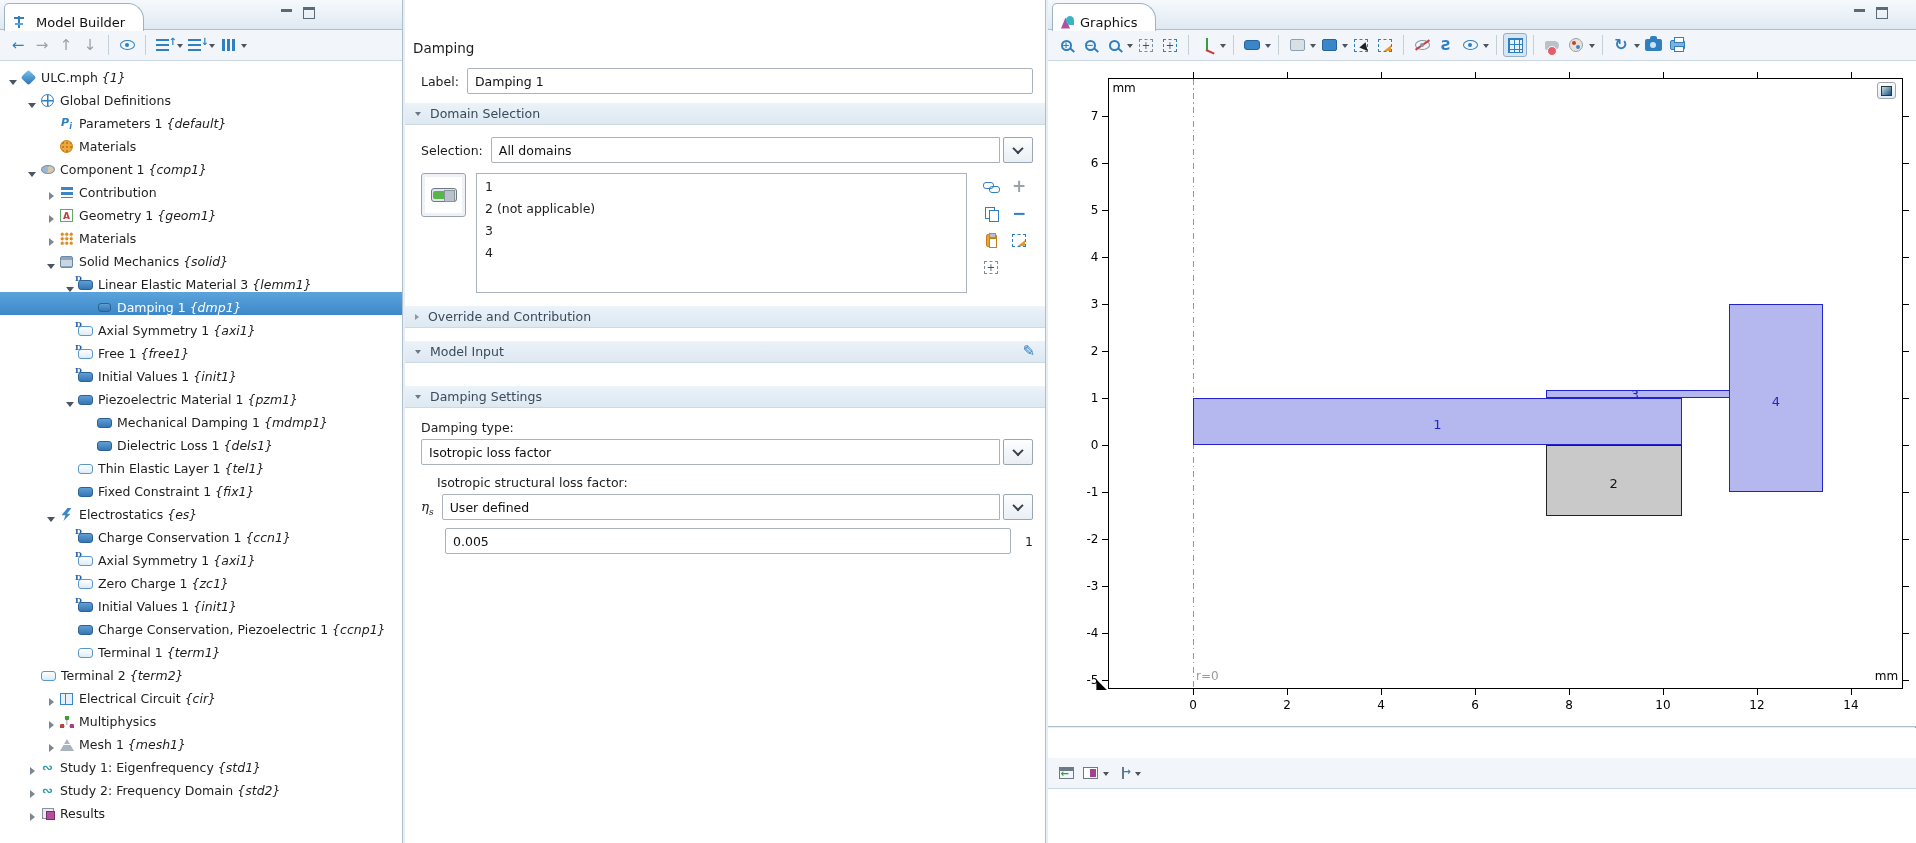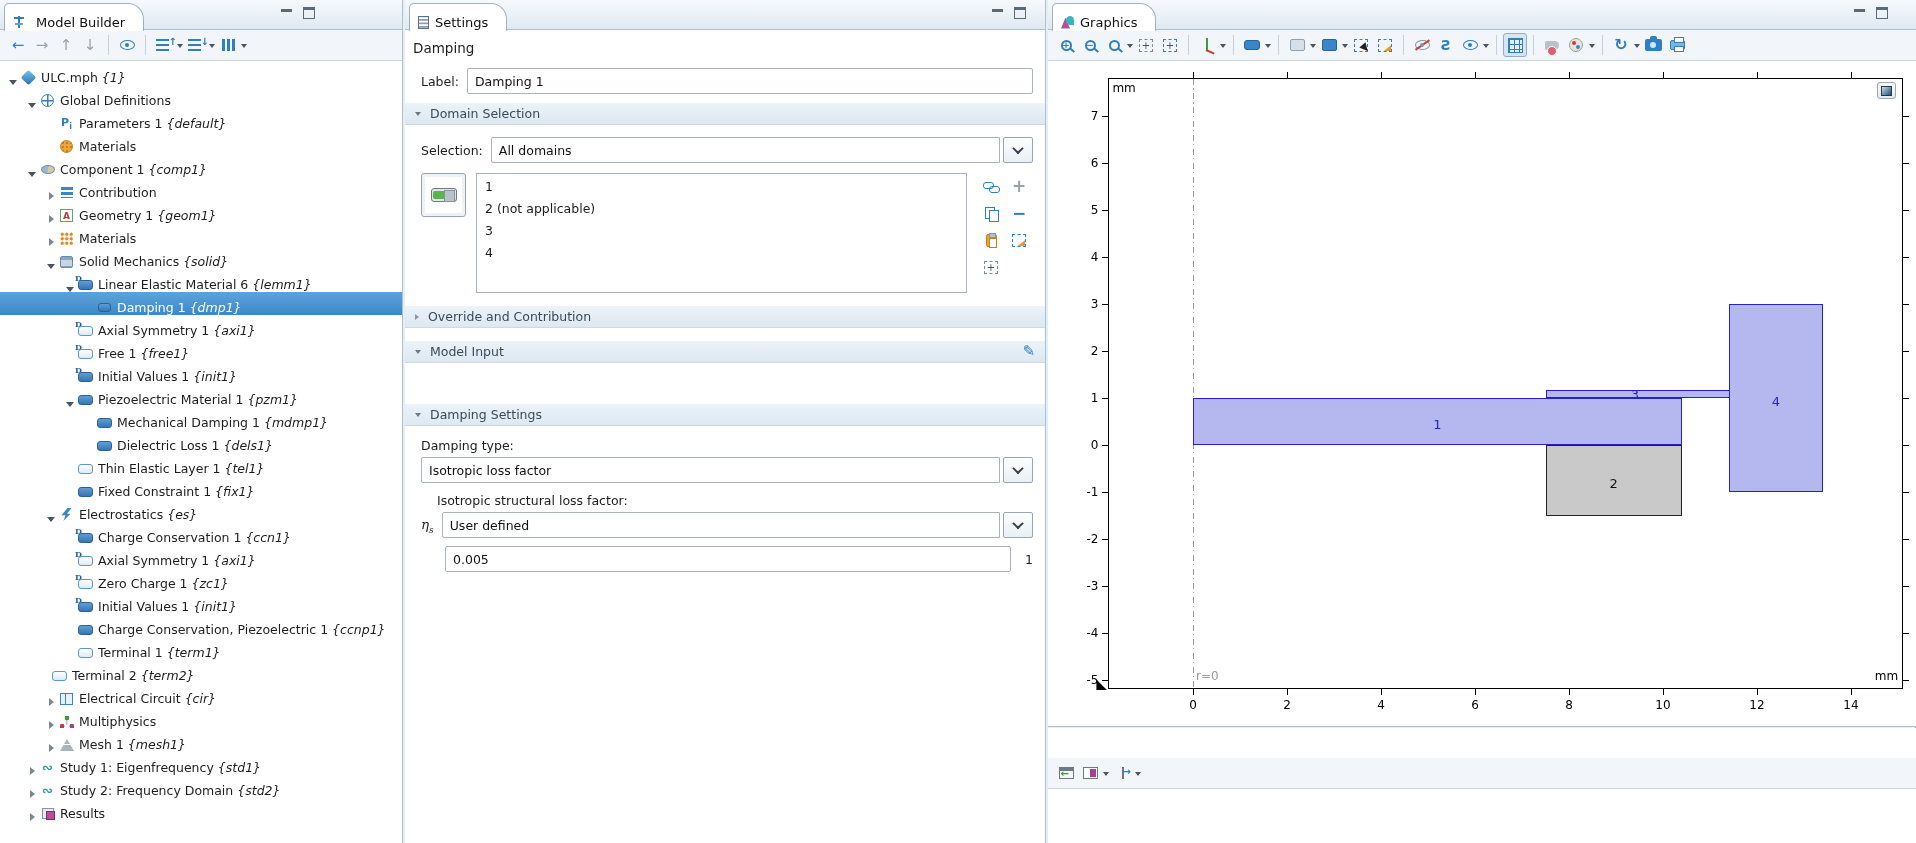--- a/index.html
+++ b/index.html
@@ -89,21 +89,21 @@
   .tw-open { width:0;height:0;border-left:4px solid transparent;border-right:4px solid transparent;border-top:5px solid #4a5560;}
   .tw-closed { width:0;height:0;border-top:4px solid transparent;border-bottom:4px solid transparent;border-left:5px solid #7c8791;}
   .nicon { width:17px; height:15px; flex:none; margin-right:4px; position:relative; display:flex; align-items:center; justify-content:center;}
   .nlabel { margin-right:4px; }
   .ntag { font-style:italic; }
   .trow:not(.selected) .ntag { color:#1d1d1d; }
   
   .ni-model { width:11px; height:11px; background:linear-gradient(135deg,#7cc4ea,#2a6fb0); transform:rotate(45deg); border-radius:2px;}
   .ni-globe { width:13px; height:13px; border:1.5px solid #2f7fc1; border-radius:50%;
      background:linear-gradient(#2f7fc1 0 0) center/100% 1.5px no-repeat, linear-gradient(#2f7fc1 0 0) center/1.5px 100% no-repeat;}
-  .ni-params { color:#2f7fc1; font-weight:bold; font-size:11px; }
+  .ni-params { color:#2f7fc1; font-weight:bold; font-size:11px; font-style:italic;}
   .ni-params sub { font-size:8px; }
   .ni-matg { width:13px; height:13px; border-radius:50%; background:#eca83f; border:1px solid #c87f18;
      background-image:radial-gradient(#c87f18 1px, transparent 1.5px); background-size:4px 4px;}
   .ni-comp { width:14px; height:9px; background:linear-gradient(100deg,#9db7cc 50%,#d9c9a8 50%); border-radius:50%; border:1px solid #7490a8;}
   .ni-defs { width:12px; height:11px; background:repeating-linear-gradient(#3b86c9 0 2.5px, transparent 2.5px 5px);}
   .ni-geom { width:13px; height:13px; border:1.5px solid #62a862; background:#fff; display:flex;align-items:center;justify-content:center;
      color:#c04040; font-size:9px; font-weight:bold;}
   .ni-matc { width:13px; height:13px; background-image:radial-gradient(#e08a1e 1.6px, transparent 2px); background-size:4.5px 4.5px;}
   .ni-solid { width:13px; height:12px; background:linear-gradient(#8aa7c0 0 3px, #c7d6e2 3px 9px, #8aa7c0 9px); border-radius:2px; border:1px solid #6e8ba2;}
   .ni-feat { width:15px; height:10px; border-radius:3px; background:linear-gradient(#5f9fd4,#3576b5); border:1px solid #2a6296;}
@@ -328,21 +328,21 @@
           <span class="ntag">{solid}</span>
         </div>
         <div class="trow" style="padding-left: 63px;">
           <span class="twist">
             <span class="tw-open"></span>
           </span>
           <span class="nicon">
             <span class="ni-feat"></span>
             <span class="dbadge">D</span>
           </span>
-          <span class="nlabel">Linear Elastic Material 6</span>
+          <span class="nlabel">Linear Elastic Material 3</span>
           <span class="ntag">{lemm1}</span>
         </div>
         <div class="trow selected" style="padding-left: 82px;">
           <span class="twist"></span>
           <span class="nicon">
             <span class="ni-feat small"></span>
           </span>
           <span class="nlabel">Damping 1</span>
           <span class="ntag">{dmp1}</span>
         </div>
@@ -470,21 +470,21 @@
           <span class="ntag">{ccnp1}</span>
         </div>
         <div class="trow" style="padding-left: 63px;">
           <span class="twist"></span>
           <span class="nicon">
             <span class="ni-feat outline"></span>
           </span>
           <span class="nlabel">Terminal 1</span>
           <span class="ntag">{term1}</span>
         </div>
-        <div class="trow" style="padding-left: 37px;">
+        <div class="trow" style="padding-left: 26px;">
           <span class="twist"></span>
           <span class="nicon">
             <span class="ni-feat outline"></span>
           </span>
           <span class="nlabel">Terminal 2</span>
           <span class="ntag">{term2}</span>
         </div>
         <div class="trow" style="padding-left: 44px;">
           <span class="twist">
             <span class="tw-closed"></span>
@@ -540,30 +540,20 @@
           </span>
           <span class="nicon">
             <span class="ni-results"></span>
           </span>
           <span class="nlabel">Results</span>
         </div>
       </div>
   </section>
 
   <section class="panel" id="settings">
-    <div class="strip">
-      <div class="tab" style="left:4px;">
-        <span style="width:11px;height:13px;border:1px solid #5a7086;background:linear-gradient(#8aa0b4 1.5px,transparent 1.5px) 0 2px/100% 3.5px,#fff;"></span>
-        <span class="tlabel">Settings</span>
-      </div>
-      <div class="winbtns" style="left:586px;">
-        <span class="btn-min"></span>
-        <span class="btn-max"></span>
-      </div>
-    </div>
     <div id="set-body">
       <div class="set-heading">Damping</div>
 
       <div class="frow">
         <span class="flabel">Label:</span>
         <input class="txt" readonly="" value="Damping 1" style="">
       </div>
 
       <div class="sect">
         <span class="sw-open"></span>
@@ -618,21 +608,21 @@
       <div class="sect">
         <span class="sw-closed"></span>
         <span>Override and Contribution</span>
       </div>
       <div class="sect" style="margin-top:12px;">
         <span class="sw-open"></span>
         <span>Model Input</span>
         <span class="sright ic-edittable">✎</span>
       </div>
 
-      <div class="sect" style="margin-top:40px;">
+      <div class="sect" style="margin-top:22px;">
         <span class="sw-open"></span>
         <span>Damping Settings</span>
       </div>
 
       <div style="margin:12px 12px 4px 16px;">Damping type:</div>
       <div class="frow" style="margin-top:2px;">
         <span class="combo">
           <input class="txt" readonly="" value="Isotropic loss factor" style="">
           <span class="combo-btn">
               <span class="chev"></span>

